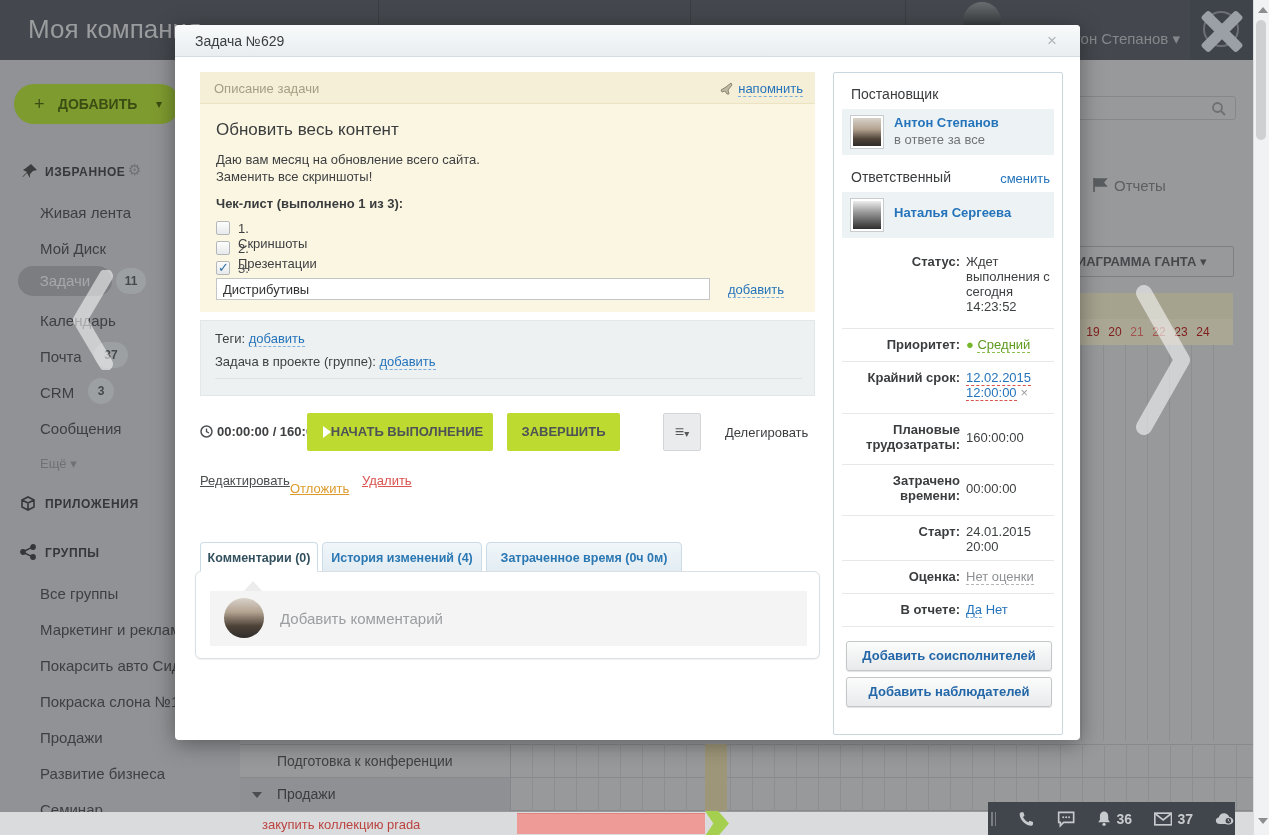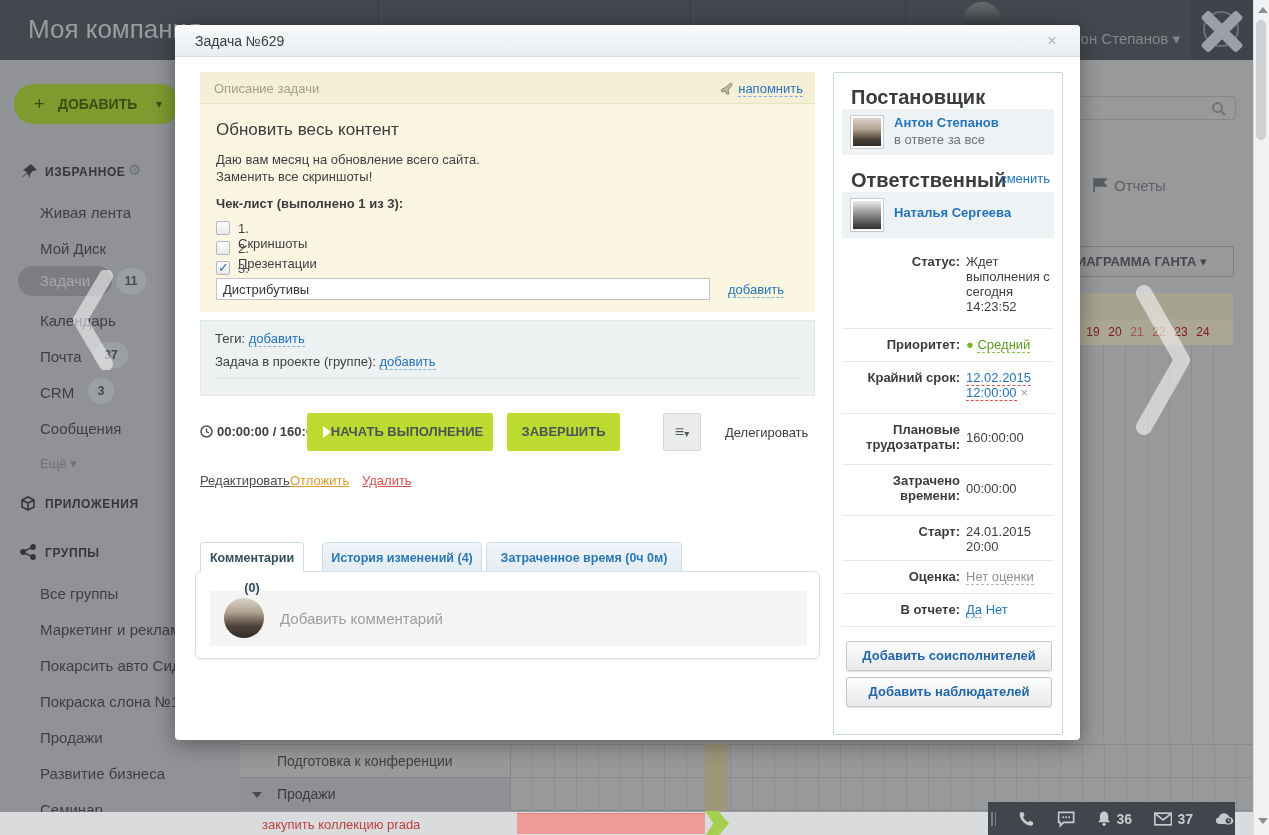--- a/index.html
+++ b/index.html
@@ -117,42 +117,42 @@
     font-size:13px; font-weight:700; text-align:center; line-height:38px; cursor:pointer; }
   #start-btn { left:132px; width:186px; }
   #start-btn .play { position:absolute; left:16px; top:13px; width:0; height:0;
     border-top:6px solid transparent; border-bottom:6px solid transparent; border-left:8px solid #fff; }
   #finish-btn { left:332px; width:113px; }
   #menu-btn { left:488px; top:388px; width:38px; height:38px; background:#e9ebec; border:1px solid #d3d6d8;
     border-radius:2px; color:#55595c; text-align:center; line-height:36px; font-size:16px; cursor:pointer; }
   #delegate-link { left:550px; top:400px; font-size:13px; color:#3b3d3f; cursor:pointer; }
   .action-link { top:448px; font-size:13px; text-decoration:underline; cursor:pointer; }
   #edit-link { left:25px; color:#4a4c4e; }
-  #postpone-link { left:115px; color:#dc9b2c; }
+  #postpone-link { left:115px; color:#dc9b2c;margin-top:8px; }
   #delete-link { left:187px; color:#d9534f; }
 
   
   .tab { top:517px; height:30px; border:1px solid #ccdce6; border-radius:4px 4px 0 0;
     font-size:12.5px; font-weight:700; text-align:center; line-height:30px; cursor:pointer;
     background:linear-gradient(180deg,#f0f6fa,#e2ecf2); color:#2a78b3; }
-  #tab-comments { left:25px; width:104px; background:#fff; color:#33505e; border-bottom:1px solid #fff; z-index:3; }
+  #tab-comments { left:25px; width:118px; background:#fff; color:#33505e; border-bottom:1px solid #fff; z-index:3; }
   #tab-history { left:147px; width:160px; }
   #tab-time { left:311px; width:196px; }
   #comments-box { left:20px; top:546px; width:625px; height:88px; background:#fff;
     border:1px solid #d9e0e5; border-radius:6px; box-shadow:0 1px 2px rgba(0,0,0,.06); }
   #tab-notch { left:48px; top:9px; width:0; height:0; border-left:9px solid transparent;
     border-right:9px solid transparent; border-bottom:10px solid #ececec; }
   #comment-row { left:14px; top:19px; width:597px; height:55px; background:#f4f4f4; cursor:text; }
   #comment-avatar { left:14px; top:7px; width:40px; height:40px; border-radius:50%;
     background:linear-gradient(180deg,#d8d2ca 0%,#b3a391 35%,#4e4238 70%,#2f2c2a 100%); }
   #comment-placeholder { left:70px; top:19px; font-size:15px; color:#9b9da0; }
 
   
   #panel { left:658px; top:47px; width:230px; height:663px; background:#fff; border:1px solid #c9d7df; border-radius:2px; }
-  .panel-sec-title { font-size:20px; font-weight:700; color:#3a3c3e; }
+  .panel-sec-title { font-size:14px; font-weight:400; color:#3a3c3e; }
   .person-row { left:8px; width:212px; height:46px; background:#edf3f4; }
   .person-avatar { position:absolute; left:8px; top:6px; width:34px; height:34px; background:#fff;
     border:1px solid #c9cccf; padding:2px; }
   .person-avatar .ph { width:100%; height:100%; }
   .person-name { position:absolute; left:52px; top:6px; font-size:13px; font-weight:700; color:#2574bb; cursor:pointer; }
   .person-sub { position:absolute; left:52px; top:23px; font-size:13px; color:#717476; }
   #change-link { right:12px; font-size:13px; color:#2574bb; cursor:pointer; }
   .info-border { left:8px; width:212px; height:1px; background:#e8e8e8; }
   .info-label { width:118px; text-align:right; font-size:13px; font-weight:700; color:#3a3c3e; }
   .info-value { left:132px; font-size:13px; color:#3d3f41; width:88px; }

